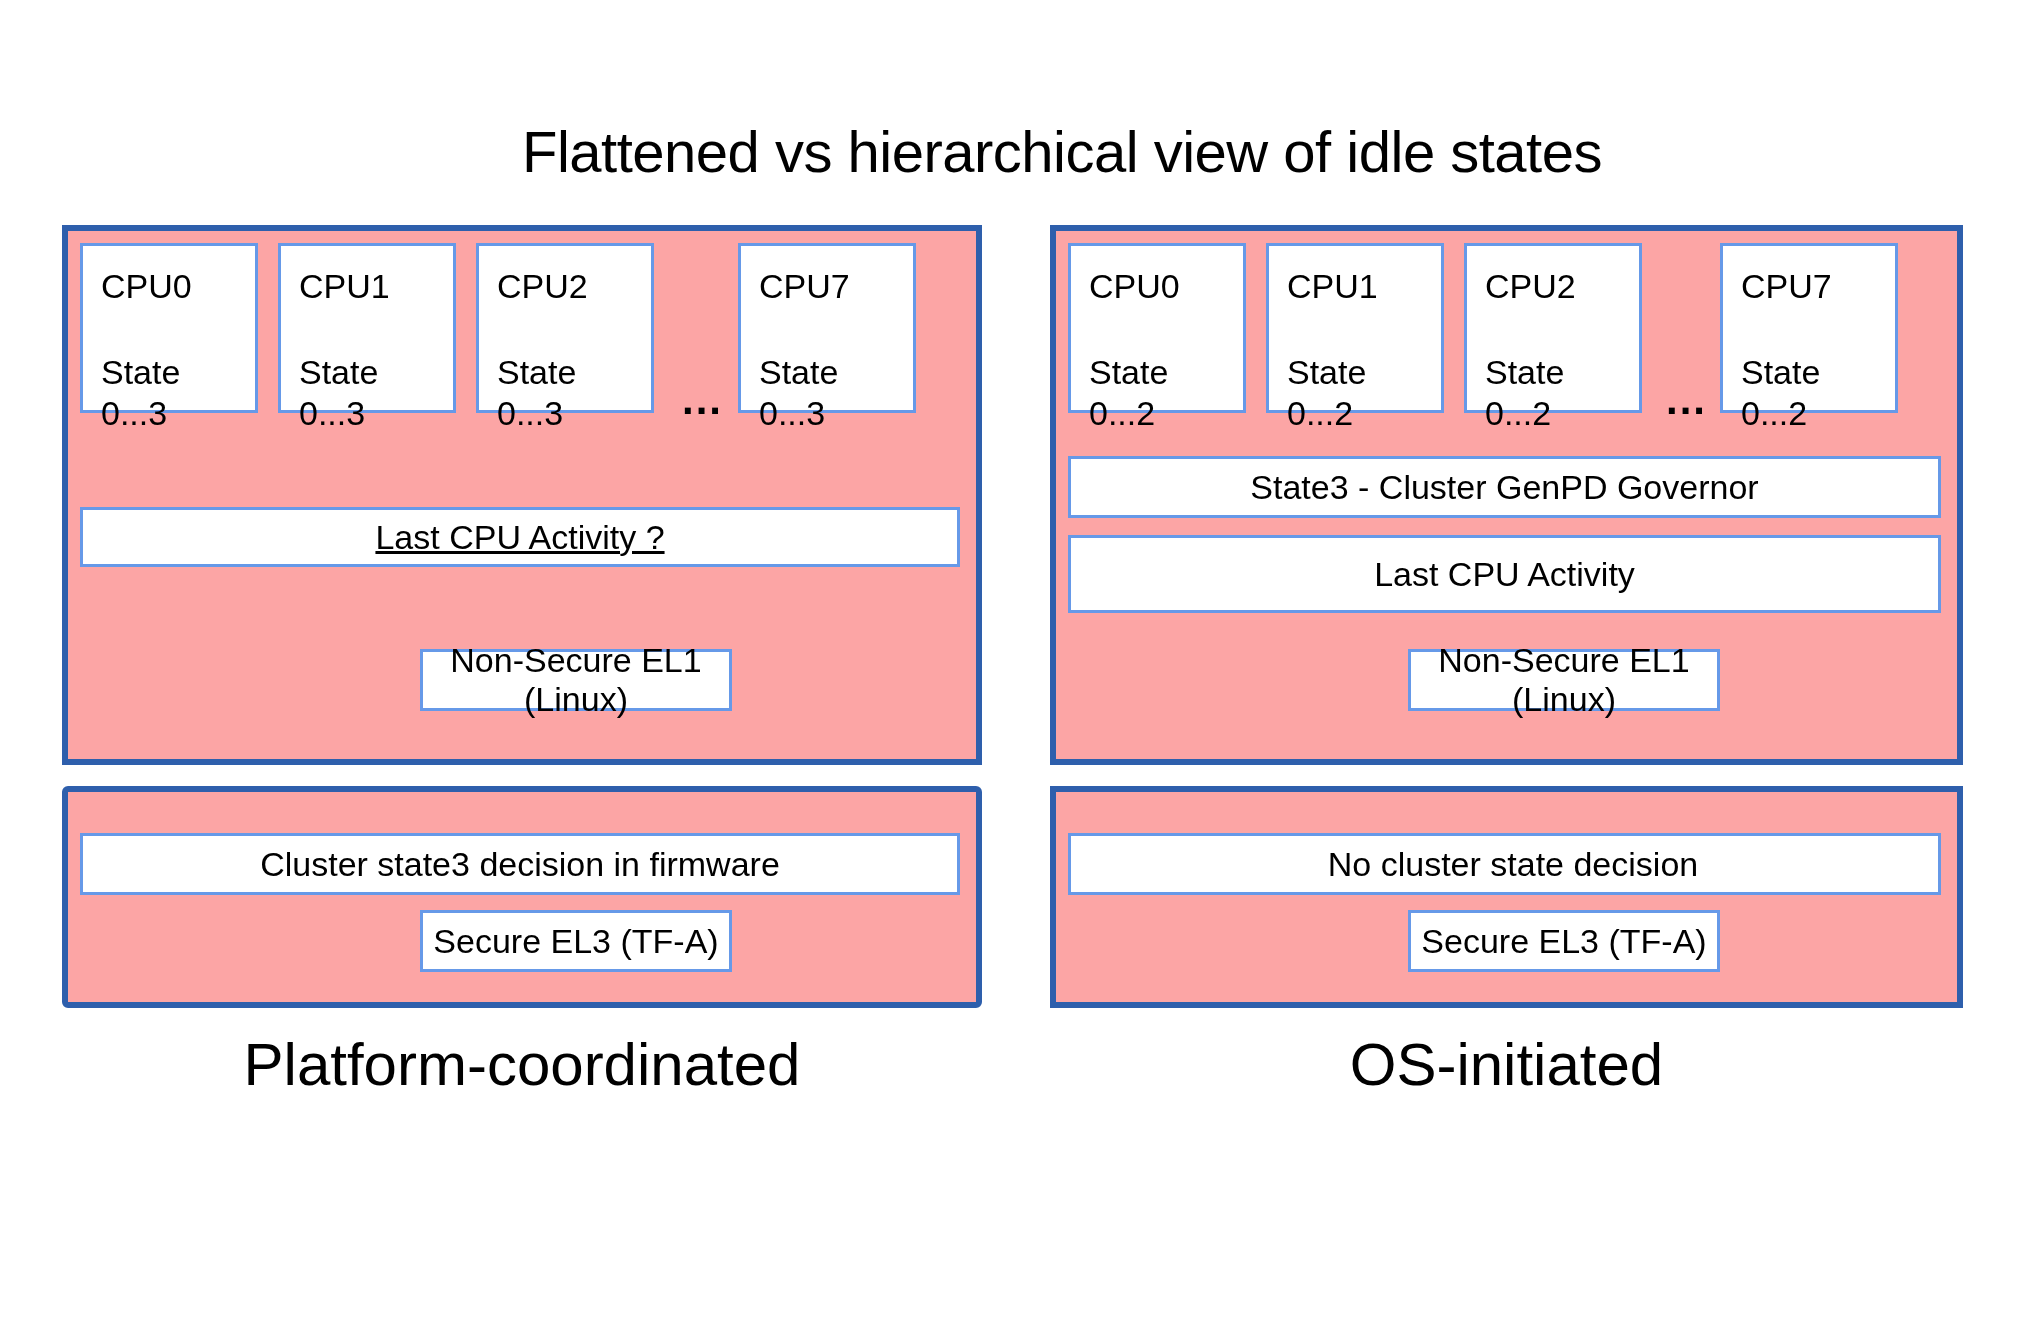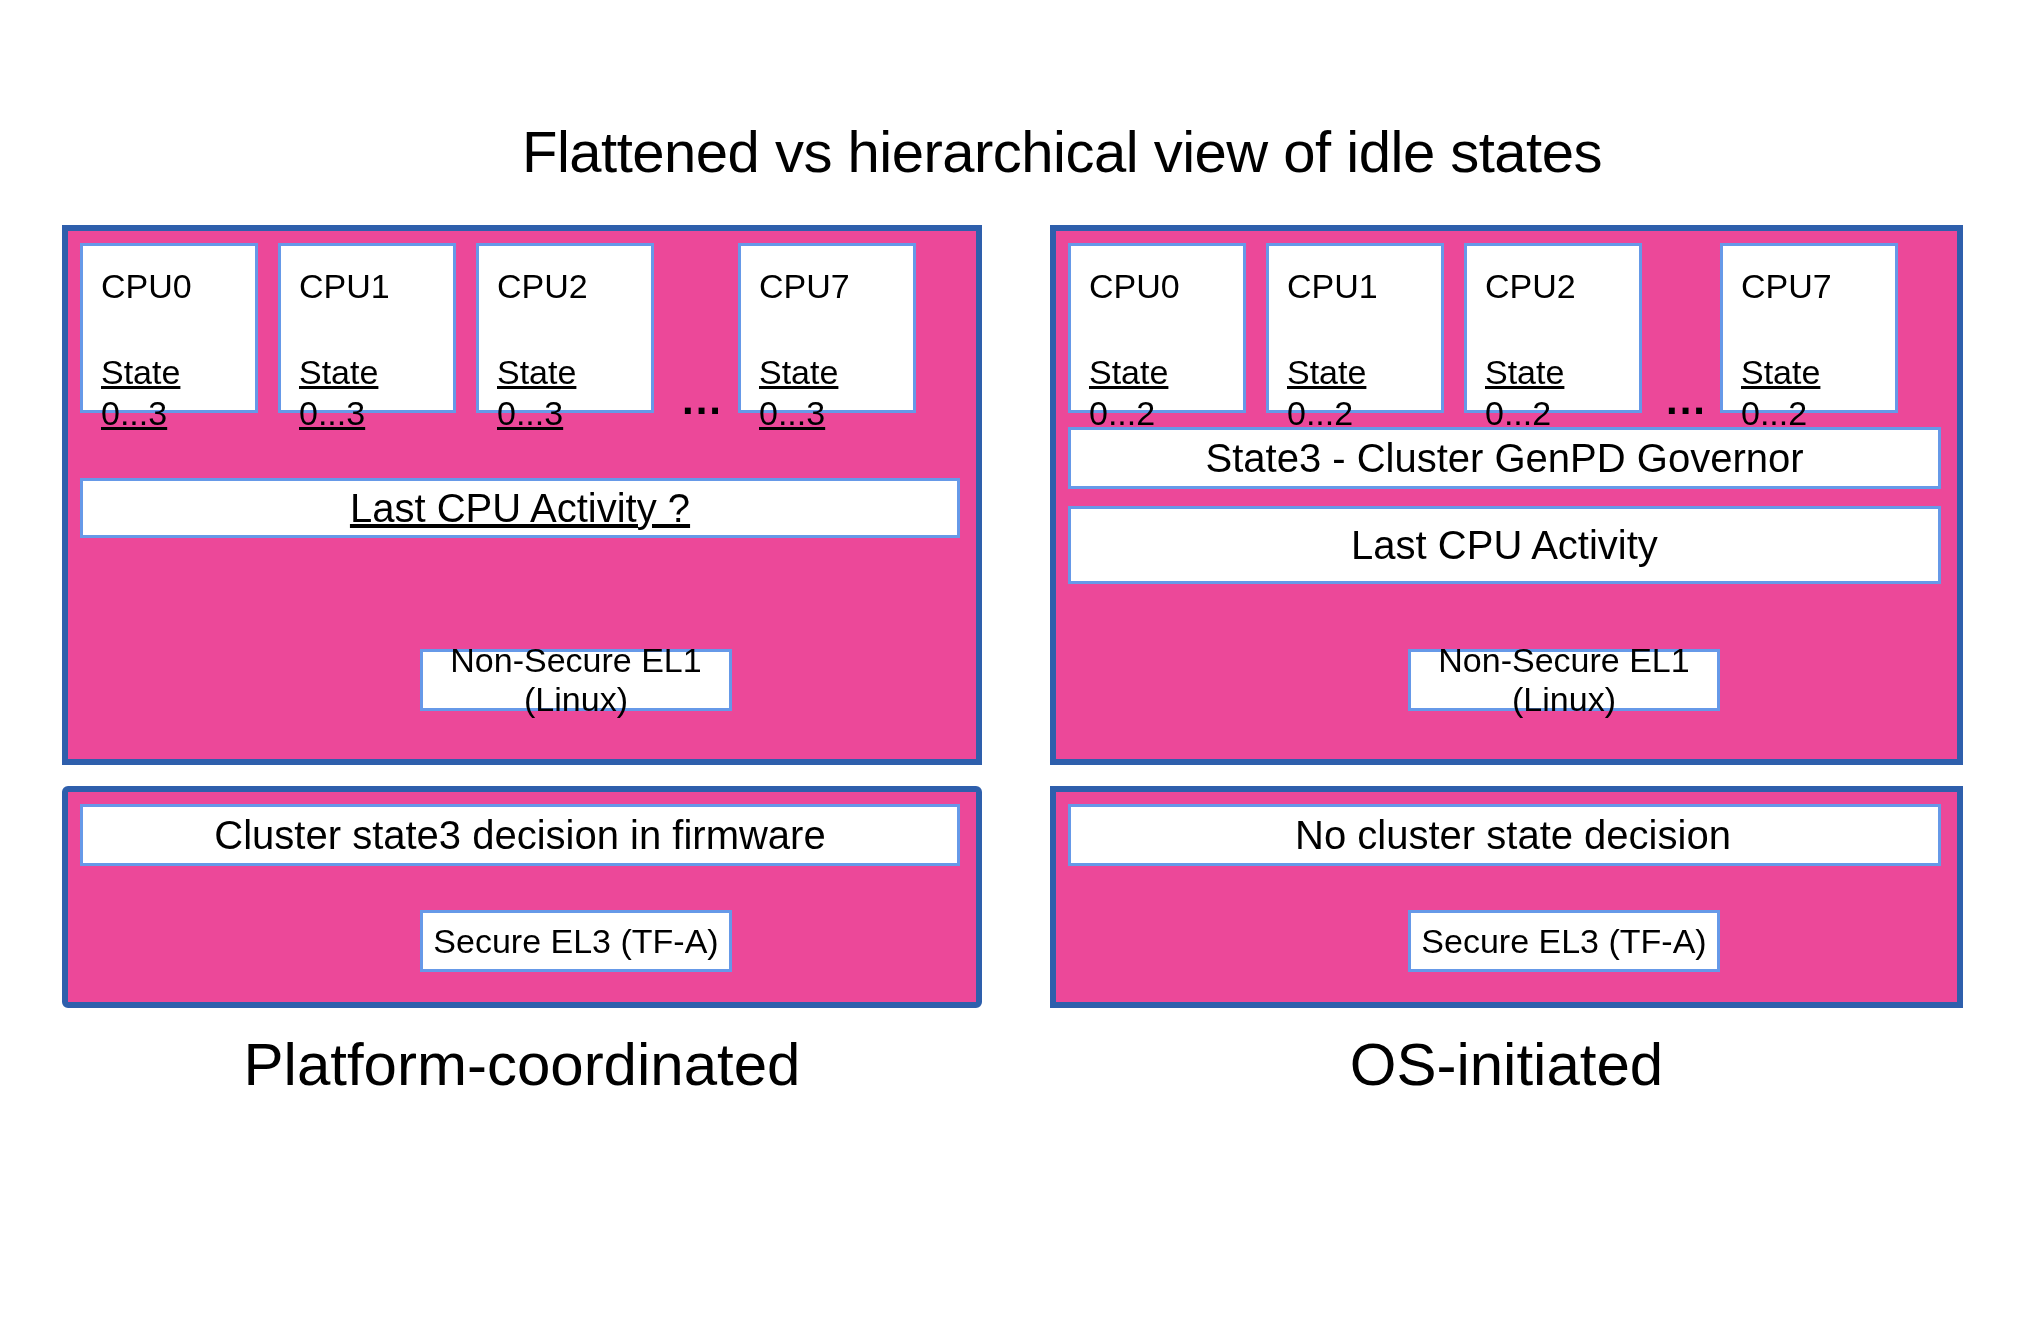--- a/index.html
+++ b/index.html
@@ -28,21 +28,21 @@
     letter-spacing: -0.5px;
     white-space: nowrap;
     padding-left: 42px;
   }
 
   
   .panel {
     position: absolute;
     box-sizing: border-box;
     border: 6px solid #2E5FAC;
-    background: #ec4899;
+    background: #fca5a5;
   }
 
   #panel-left-os    { left: 62px;   top: 225px; width: 920px; height: 540px; }
   #panel-left-fw    { left: 62px;   top: 786px; width: 920px; height: 222px; border-radius: 6px; }
   #panel-right-os   { left: 1050px; top: 225px; width: 913px; height: 540px; }
   #panel-right-fw   { left: 1050px; top: 786px; width: 913px; height: 222px; }
 
   
   .ibox {
     position: absolute;
@@ -59,40 +59,40 @@
   .cpu-name {
     font-size: 34px;
     line-height: 40px;
   }
   .cpu-state {
     position: absolute;
     left: 18px;
     top: 106px;
     font-size: 34px;
     line-height: 41px;
-    text-decoration: underline;
   }
   .cpu-state .ln { display: block; }
 
   
   .cpu-ellipsis {
     position: absolute;
     font-size: 42px;
     line-height: 42px;
     letter-spacing: 2px;
     font-weight: 700;
   }
 
   
   .bar {
     display: flex;
     align-items: center;
     justify-content: center;
-    font-size: 40px;
-    text-align: center;
+    font-size: 34px;
+    text-align: center;
+    margin-top: 29px;
   }
 
   
   .el-tag {
     display: flex;
     align-items: center;
     justify-content: center;
     font-size: 34px;
     text-align: center;
   }

